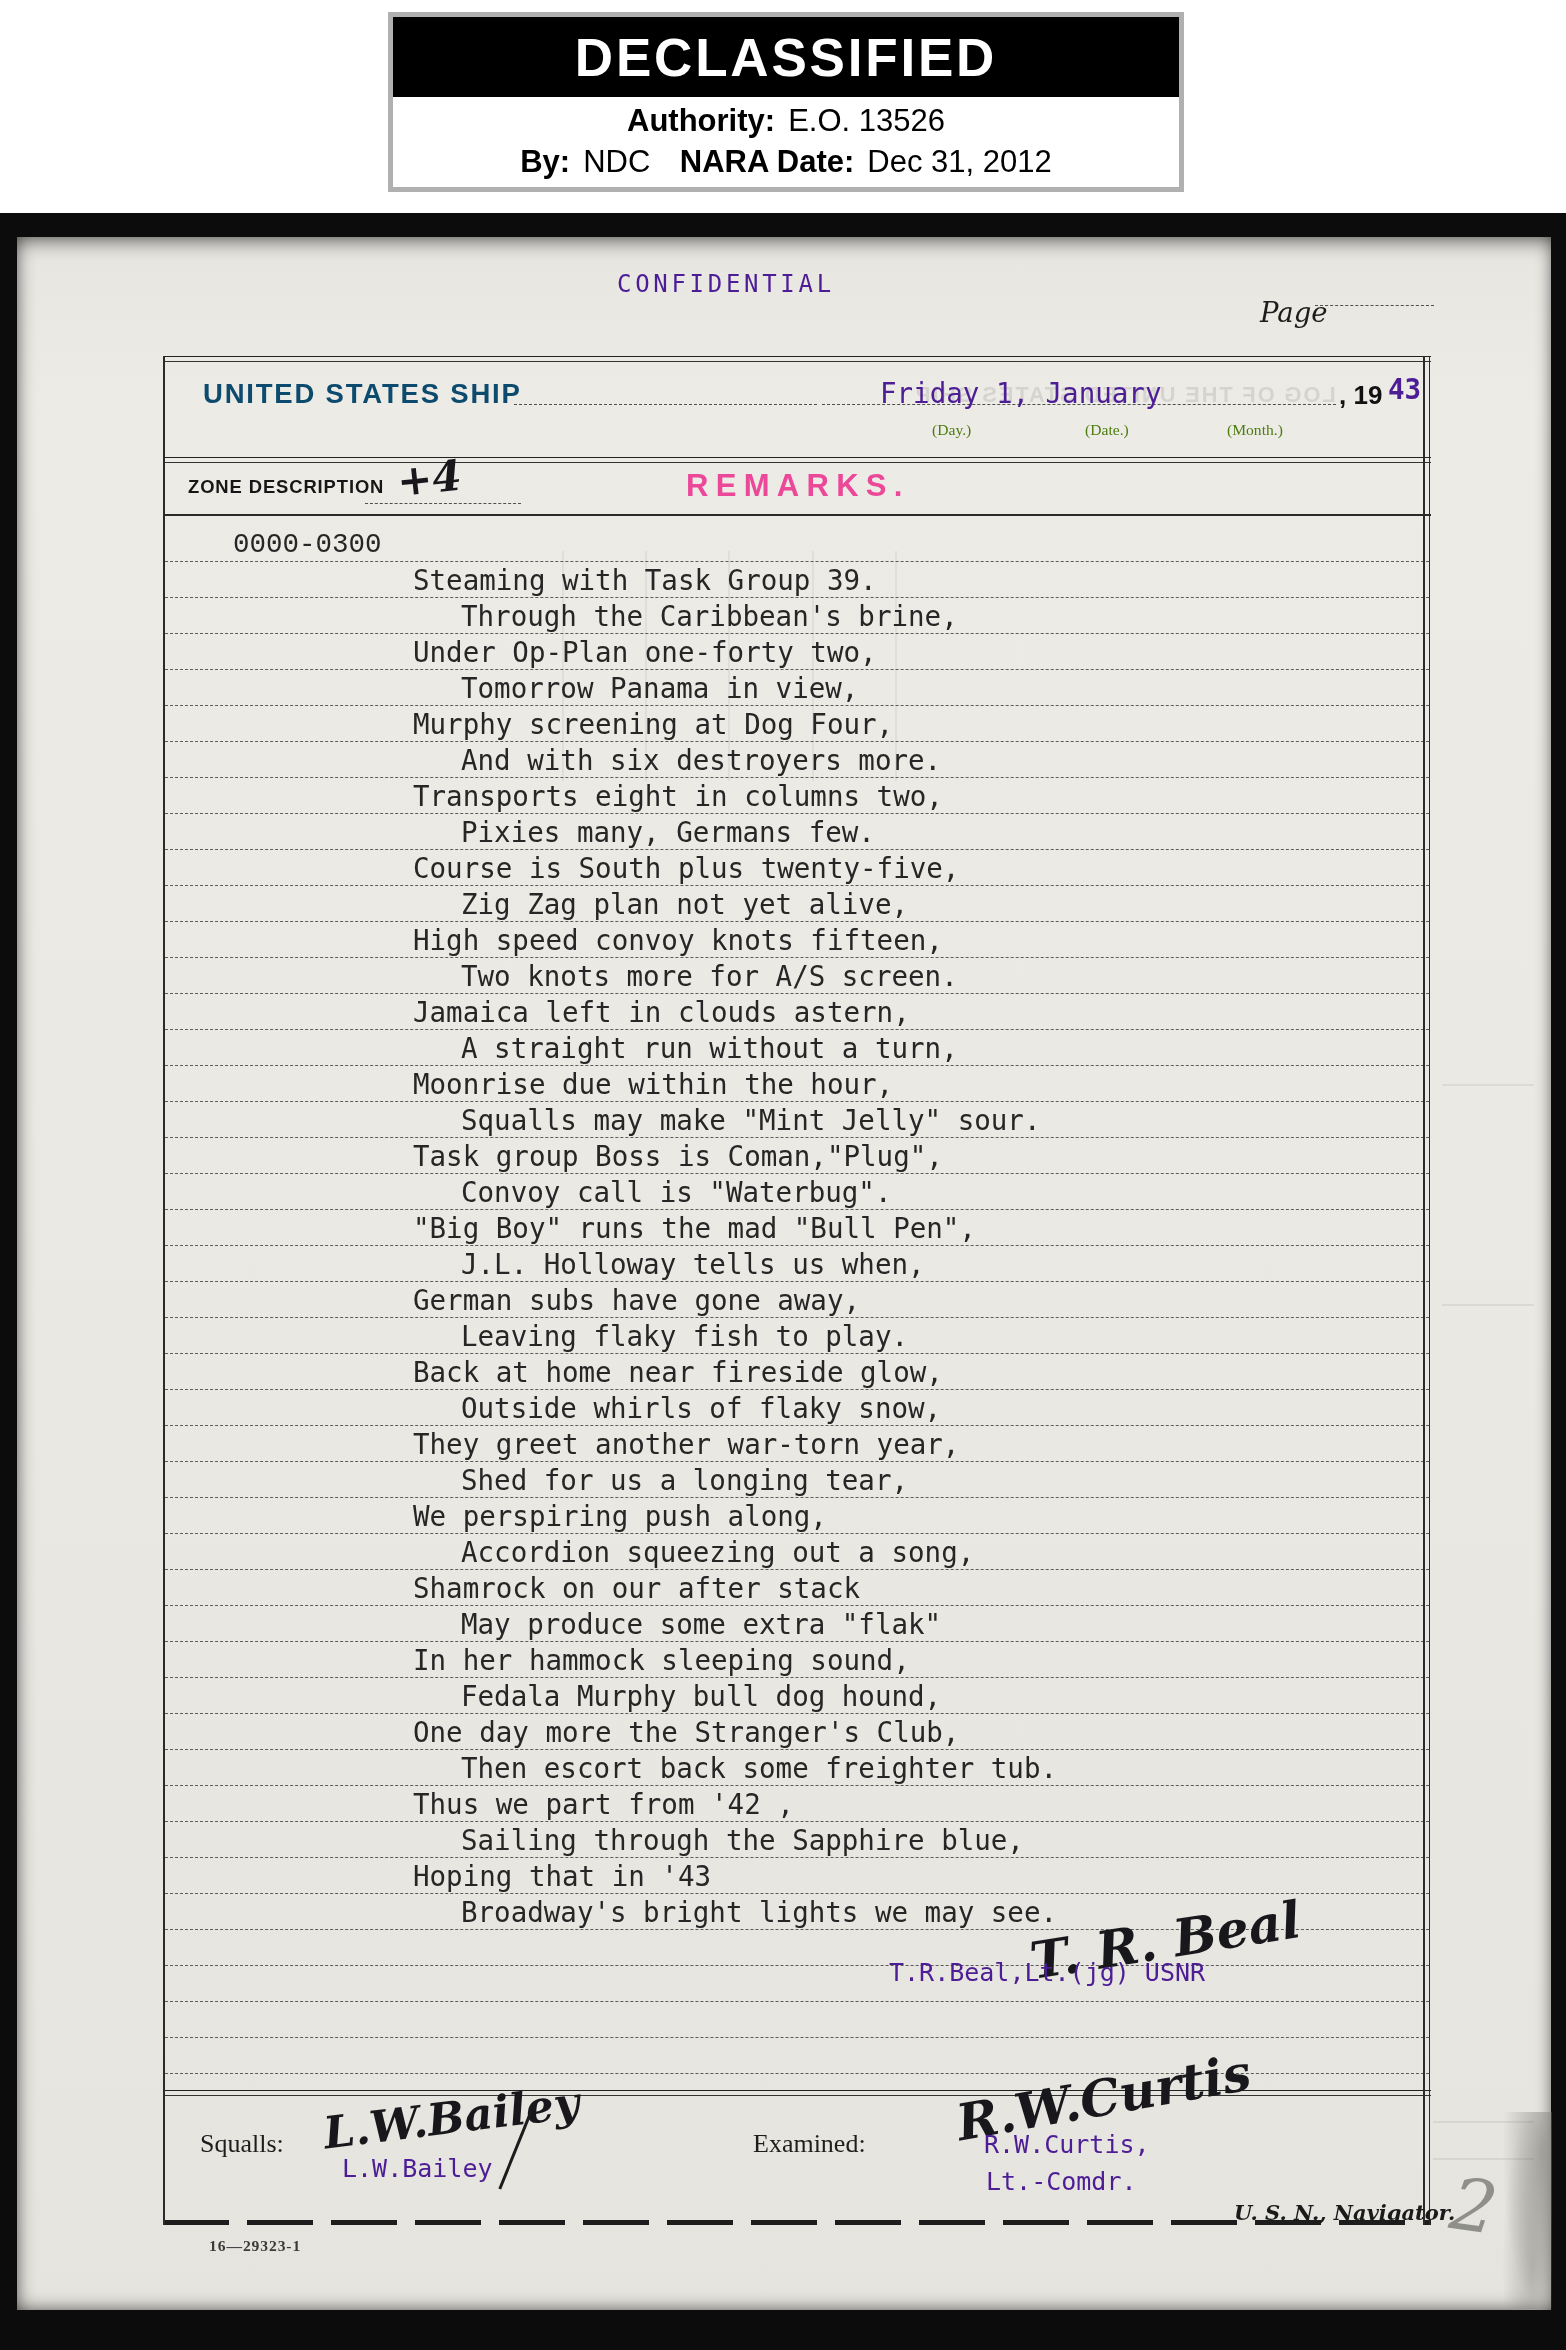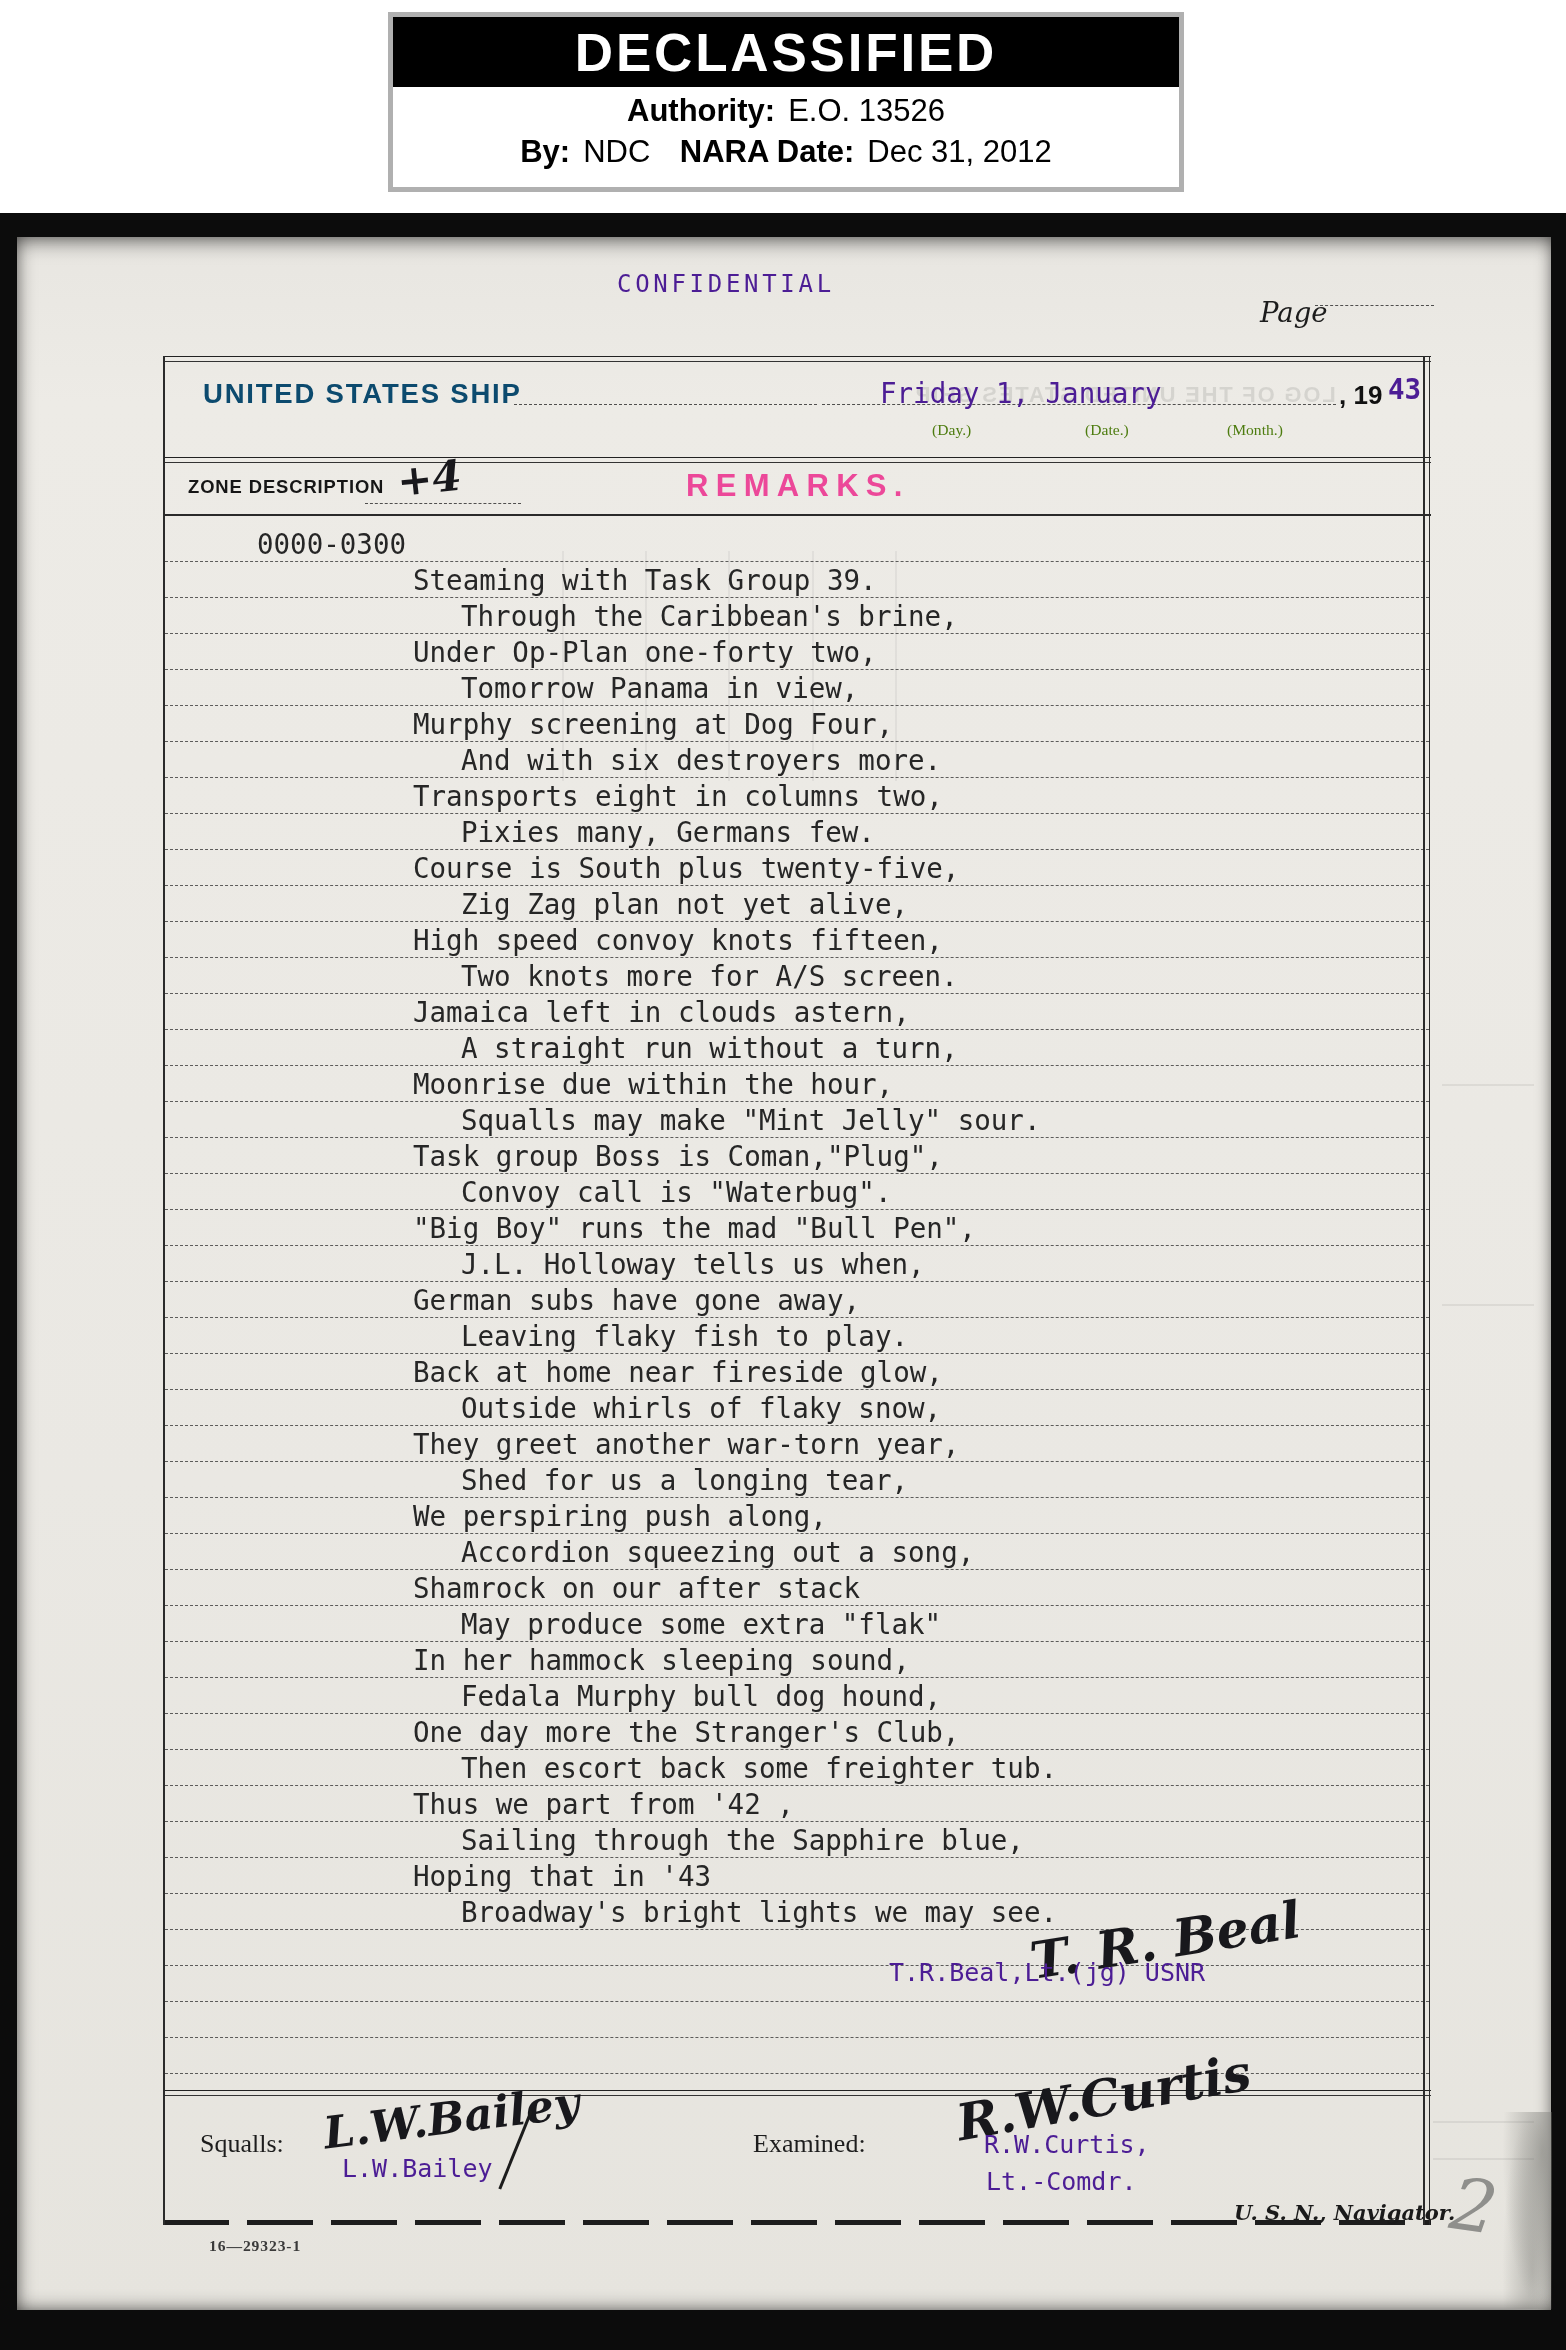--- a/index.html
+++ b/index.html
@@ -2,21 +2,21 @@
 <html style="font-size:14.7px"><head>
 <meta charset="utf-8">
 <style>
   html,body{margin:0;padding:0;background:#fff;}
   .canvas{position:relative;width:1567px;height:2351px;background:#ffffff;overflow:hidden;
           font-family:"Liberation Sans",sans-serif;}
 
   
   .stamp{position:absolute;left:388px;top:12px;width:796px;height:180px;background:#fff;
          border:5.5px solid #b0b0b0;box-sizing:border-box;}
-  .stamp-band{height:70px;background:#000;color:#fff;display:flex;align-items:center;justify-content:center;
+  .stamp-band{height:80px;background:#000;color:#fff;display:flex;align-items:center;justify-content:center;
               font-weight:bold;font-size:53px;letter-spacing:2.8px;font-family:"Liberation Sans",sans-serif;}
   .stamp-line{display:flex;justify-content:center;align-items:baseline;gap:13px;
               font-size:31px;color:#000;margin-top:5.5px;}
   .stamp-line b{font-weight:bold;}
 
   
   .scanblack{position:absolute;left:0;top:213px;width:1567px;height:2138px;background:#0c0c0c;}
   .paper{position:absolute;left:16.5px;top:237px;width:1534px;height:2073px;
          background:linear-gradient(180deg,#e8e6e1 0%,#edebe6 8%,#eae8e3 60%,#e6e4de 100%);
          box-shadow:inset 0 13px 20px -9.2px rgba(0,0,0,.55),inset 13px 0 18.4px -11px rgba(0,0,0,.35),
@@ -44,21 +44,21 @@
   .dbl{position:absolute;height:5.5px;border-top:1.8px solid #222;border-bottom:0.9px solid #333;box-sizing:border-box;}
   .vline{position:absolute;background:#2b2b2b;}
   .heavy-dash{position:absolute;height:4.6px;
       background:repeating-linear-gradient(90deg,#1d1d1d 0 66px,rgba(0,0,0,0) 66px 84px);}
 
   
   .logrows{position:absolute;left:165px;top:526px;width:1264px;}
   .lrow{height:36px;line-height:37px;box-sizing:border-box;border-bottom:1.8px dashed rgba(38,38,38,.72);
         font-family:"DejaVu Sans Mono","Liberation Mono",monospace;font-size:27.5px;color:#262626;
         white-space:pre;overflow:visible;}
-  .lrow.t{padding-left:92px;}
+  .lrow.t{padding-left:68px;font-family:Liberation Mono, monospace;}
   .lrow.a{padding-left:248px;}
   .lrow.b{padding-left:296px;}
 
   
   .script{font-family:"DejaVu Serif","Liberation Serif",serif;font-style:italic;font-weight:bold;color:#18181c;}
   .typed-sig{font-size:25px;}
   .serif-label{font-family:"Liberation Serif",serif;font-size:26px;color:#1d1d1d;}
   .nav-note{font-family:"DejaVu Serif","Liberation Serif",serif;font-weight:bold;font-style:italic;
             font-size:21px;color:#1a1a1a;}
   .form-no{font-family:"Liberation Serif",serif;font-weight:bold;font-size:15.6px;color:#3a3a3a;letter-spacing:0.9px;}

